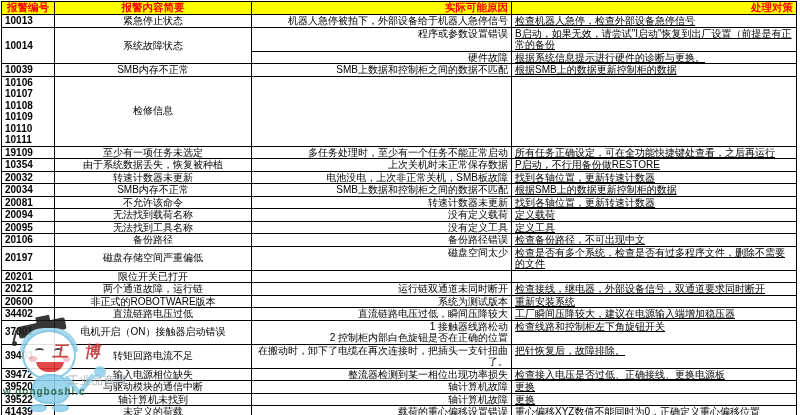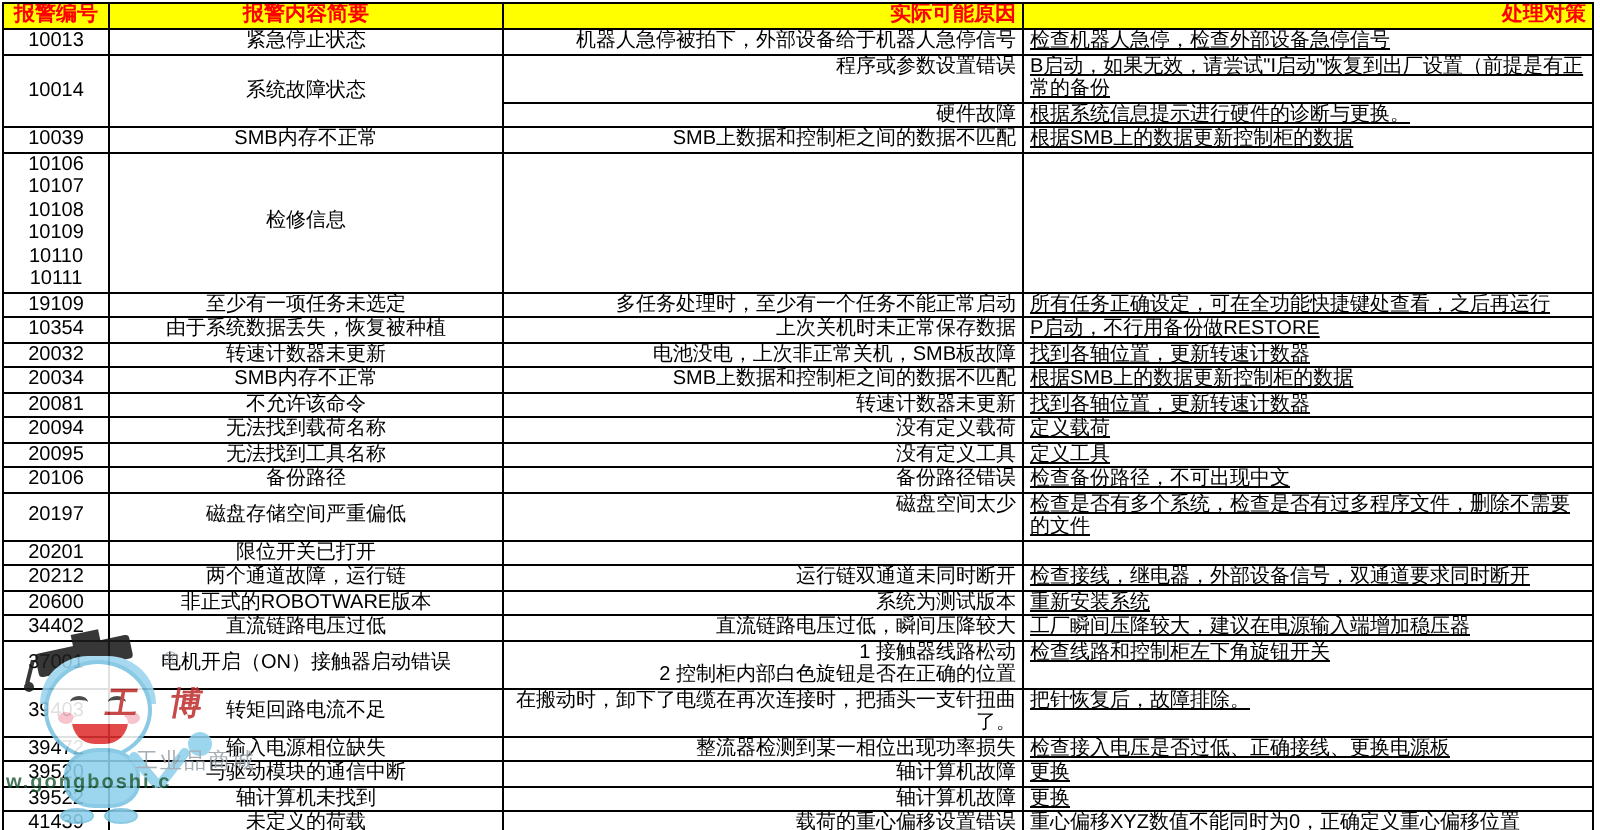--- a/index.html
+++ b/index.html
@@ -14,21 +14,21 @@
     font-size:10px; line-height:11.5px; color:#000;
   }
   table.alarm col.c1{width:53px;} table.alarm col.c2{width:197px;}
   table.alarm col.c3{width:260px;} table.alarm col.c4{width:285px;}
   table.alarm th, table.alarm td { border:1px solid #000; padding:0 3px; overflow:hidden; }
   table.alarm th {
     background:#FFFF00; color:#FF0000; font-weight:bold;
     font-size:10.5px; height:13px; text-align:right;
   }
   table.alarm th.center { text-align:center; }
-  td.code   { text-align:center; vertical-align:middle; white-space:pre-line; }
+  td.code   { vertical-align:middle; white-space:pre-line;font-weight:bold; }
   td.content{ text-align:center; vertical-align:middle; }
   td.cause  { text-align:right; vertical-align:top; white-space:pre-line; }
   td.action { text-align:left; vertical-align:top;text-decoration:underline; }
 
   
   .watermark { position:absolute; left:0; top:312px; width:180px; height:103px;
     pointer-events:none; opacity:.88; z-index:5; }
   .wm-registered { position:absolute; left:82px; top:12px; font-size:9px; color:#9aa4ab; }
   .wm-brand { position:absolute; left:53px; top:30px; font-size:16px; color:#C03030;
     letter-spacing:6px; transform:skewX(-10deg); font-weight:bold;

